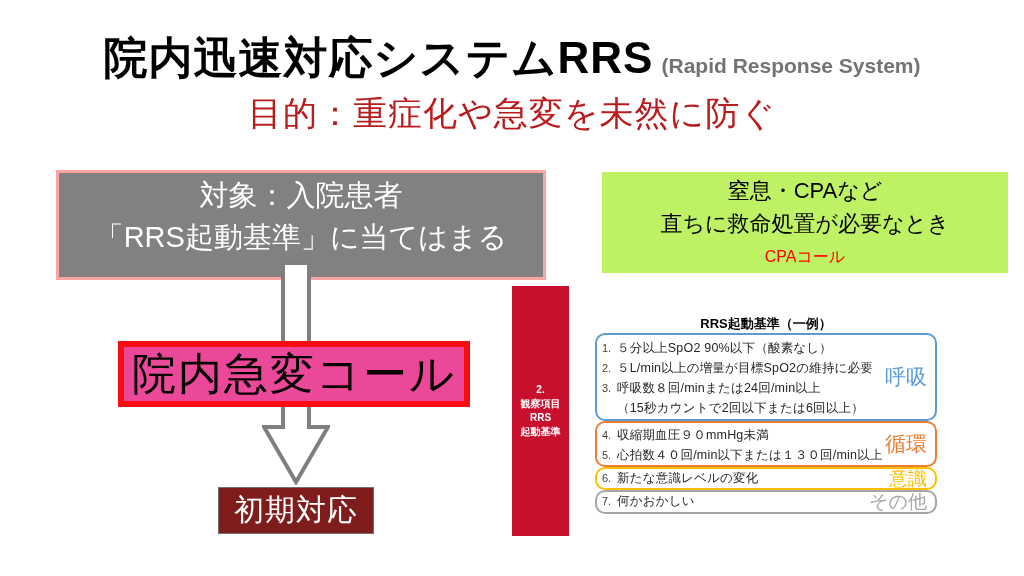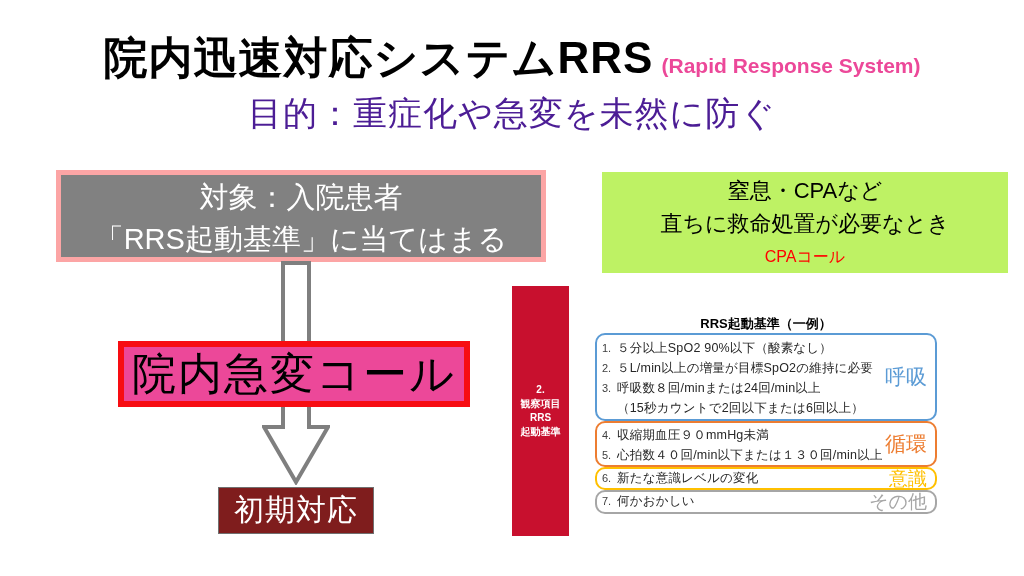--- a/index.html
+++ b/index.html
@@ -4,26 +4,26 @@
 <style>
   * { margin:0; padding:0; box-sizing:border-box; }
   html,body { width:1024px; height:576px; }
   body { font-family:"Liberation Sans","DejaVu Sans",sans-serif; background:#ffffff; }
   .slide { position:relative; width:1024px; height:576px; background:#ffffff; overflow:hidden;margin-top:7px; }
 
   
   .title-wrap { position:absolute; top:22px; left:0; width:1024px; text-align:center; }
   .title-line1 { display:flex; justify-content:center; align-items:baseline; gap:8px; }
   .title-main { font-size:44px; font-weight:bold; color:#000; letter-spacing:1px; }
-  .title-sub { font-size:21px; font-weight:600; color:#ec4899; }
-  .title-purpose { font-size:34px; font-weight:500; color:#4c1d95; margin-top:3px; letter-spacing:1px; }
+  .title-sub { font-size:21px; font-weight:600; color:#737373; }
+  .title-purpose { font-size:34px; font-weight:500; color:#b91c1c; margin-top:3px; letter-spacing:1px; }
 
   
-  .target-box { position:absolute; left:56px; top:163px; width:490px; height:92px;
-    background:#818181; border:5px solid #fca5a5; color:#fff; text-align:center;
+  .target-box { position:absolute; left:56px; top:163px; width:490px; height:110px;
+    background:#818181; border:3px solid #fca5a5; color:#fff; text-align:center;
     font-size:29px; line-height:42px; padding-top:1px; }
 
   
   .cpa-box { position:absolute; left:602px; top:165px; width:406px; height:101px;
     background:#bef264; text-align:center; color:#000; font-size:22px; line-height:33px; padding-top:2px; }
   .cpa-red { color:#FF0000; font-size:16px; }
 
   
   .arrow-svg { position:absolute; left:262px; top:254px; }
 

